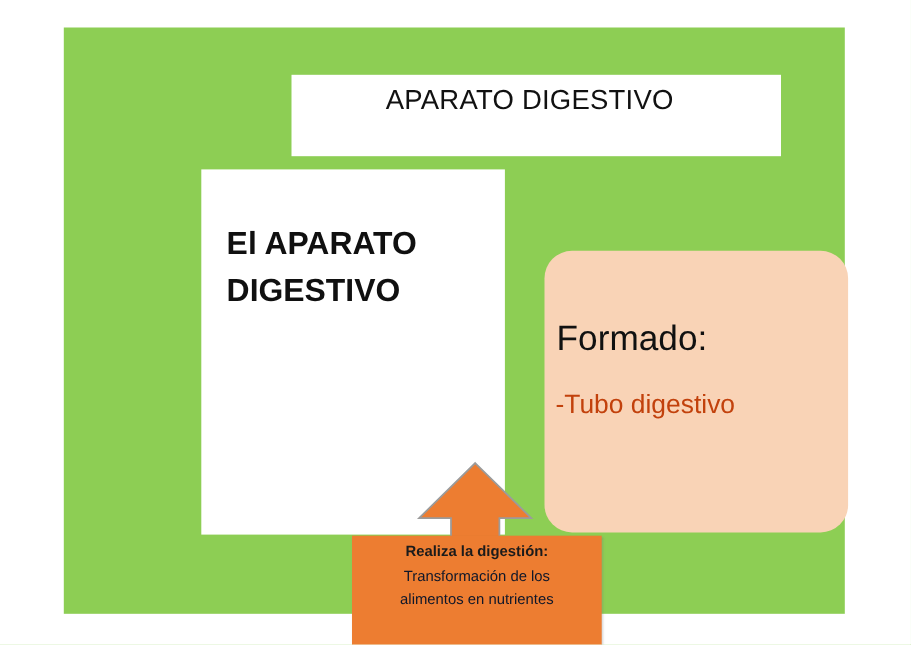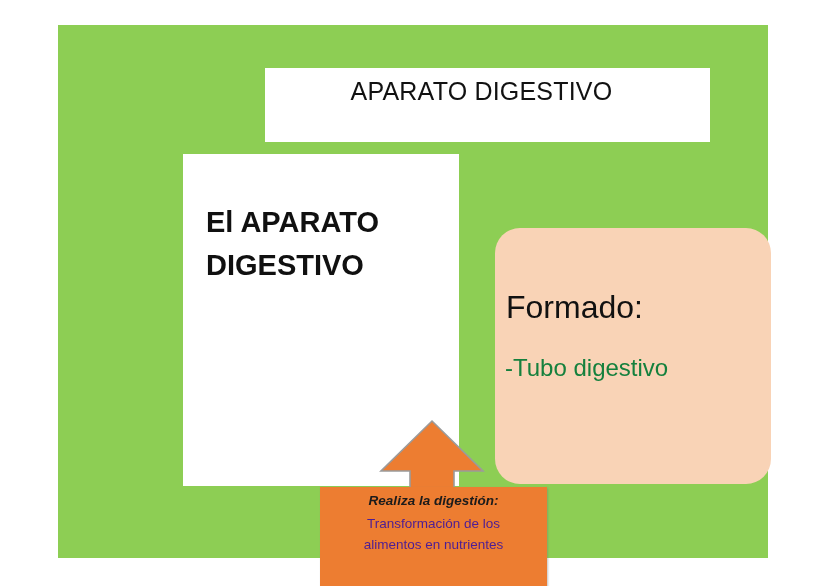--- a/index.html
+++ b/index.html
@@ -91,31 +91,30 @@
   #orange-title {
     position: absolute;
     left: 0;
     top: 6px;
     width: 227px;
     text-align: center;
     font-size: 13.5px;
     font-weight: bold;
     color: #1b1b1b;
     white-space: nowrap;
-    font-style: italic;
   }
   #orange-body {
     position: absolute;
     left: 0;
     top: 26px;
     width: 227px;
     text-align: center;
     font-size: 13.5px;
     line-height: 21px;
-    color: #4c1d95;
+    color: #0f172a;
   }
   #orange-body .ln { display: block; }
 
   
   #peach-card {
     position: absolute;
     left: 437px;
     top: 203px;
     width: 276px;
     height: 256px;
@@ -131,21 +130,21 @@
     font-weight: 400;
     white-space: nowrap;
   }
   #peach-list {
     position: absolute;
     left: 10px;
     top: 120px;
     width: 266px;
     font-size: 24px;
     line-height: 40px;
-    color: #15803d;
+    color: #c2410c;
   }
   #peach-list .ln { display: block; white-space: nowrap; }
 </style>
 </head>
 <body>
 
 <div id="slide-panel">
 
   <div id="title-card">
     <div id="title-text">APARATO DIGESTIVO</div>

